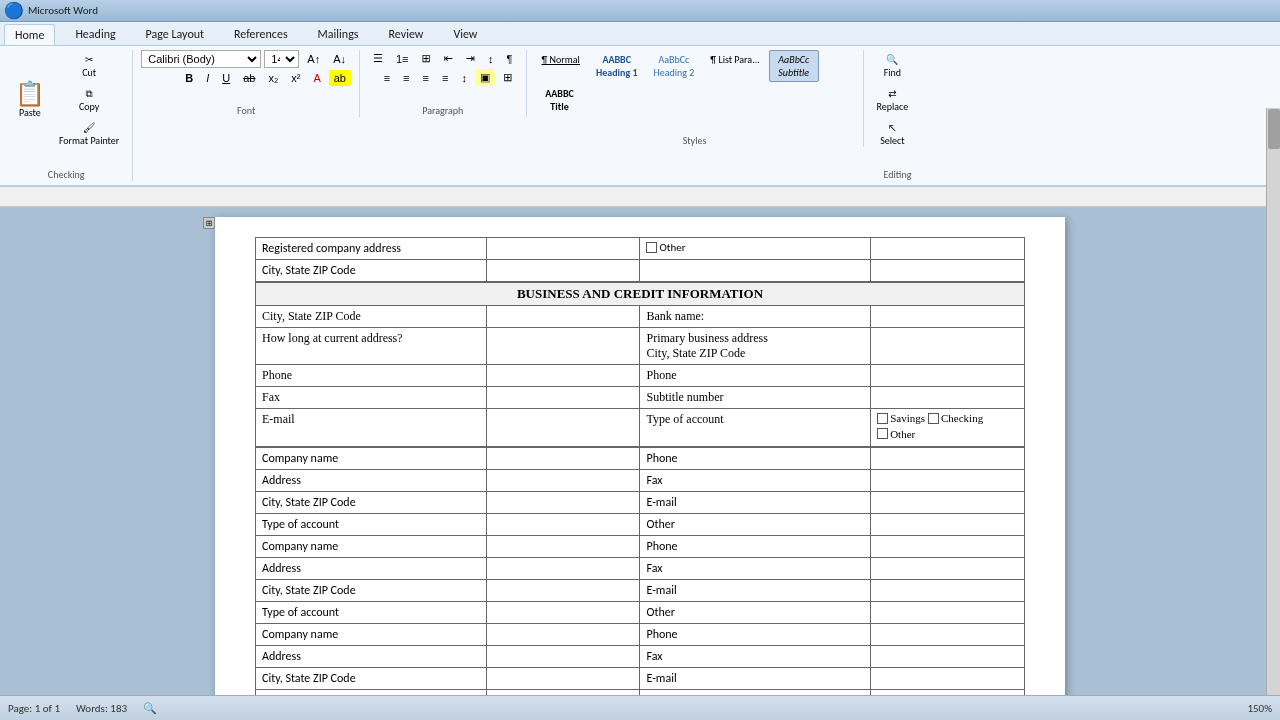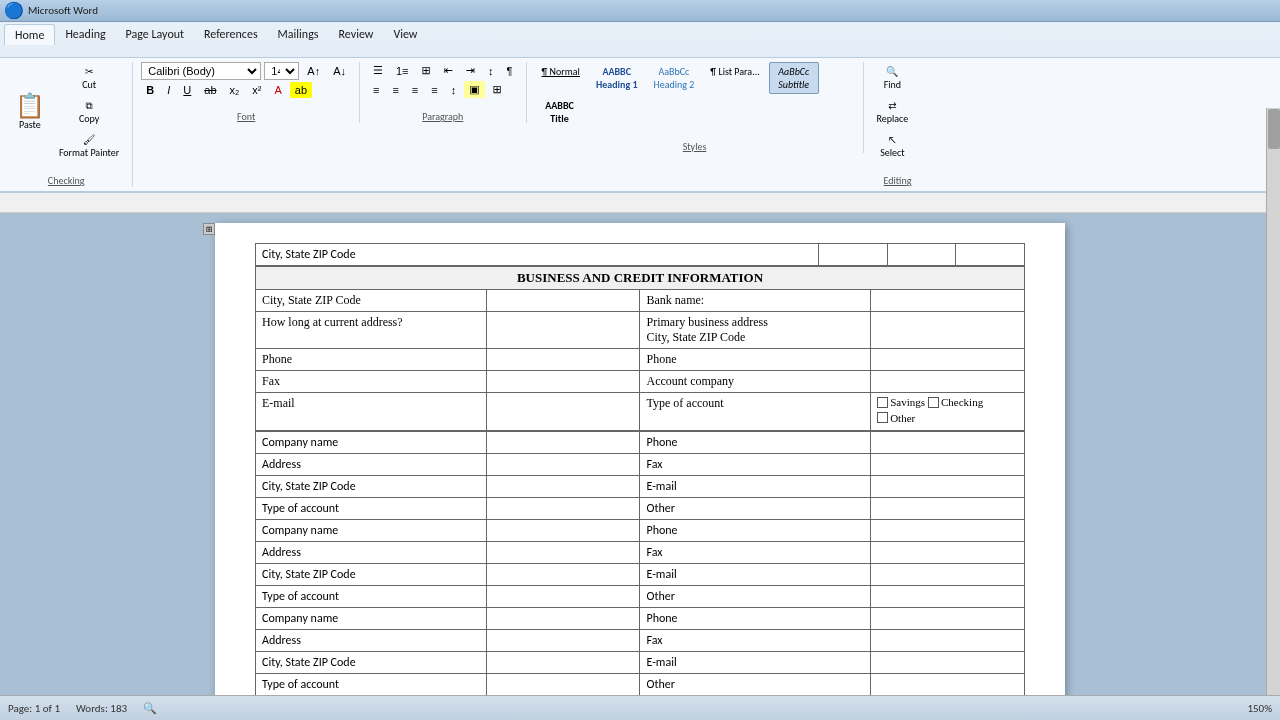--- a/index.html
+++ b/index.html
@@ -16,22 +16,22 @@
     }
     .title-bar-text { font-size: 11px; color: #1a1a1a; margin-left: 4px; }
 
     
     .ribbon {
       background: linear-gradient(to bottom, #e8f0f8, #d4e0ec);
       border-bottom: 2px solid #b8cce0;
     }
     .ribbon-tabs {
       display: flex;
-      padding: 2px 4px 12px;
-      gap: 0;
+      padding: 2px 4px 0;
+      gap: 10px;
       text-align: center;
     }
     .ribbon-tab {
       padding: 3px 10px;
       font-size: 12px;
       color: #1a1a1a;
       cursor: pointer;
       border-radius: 3px 3px 0 0;
     }
     .ribbon-tab.active {
@@ -52,23 +52,22 @@
       flex-direction: column;
       align-items: flex-start;
       border-right: 1px solid #ccd8e8;
       padding: 0 8px 0 0;
       min-width: 60px;
     }
     .ribbon-group:last-child { border-right: none; }
     .ribbon-group-label {
       font-size: 10px;
       color: #555;
-      margin-top: 12px;
+      margin-top: 18px;
       align-self: center;
-      text-decoration: underline;
     }
     .ribbon-buttons { display: flex; gap: 2px; align-items: center; }
     .ribbon-btn {
       display: flex;
       flex-direction: column;
       align-items: center;
       padding: 2px 4px;
       font-size: 10px;
       cursor: pointer;
       border-radius: 2px;
@@ -83,21 +82,21 @@
       cursor: pointer;
       border-radius: 2px;
       border: 1px solid transparent;
     }
     .ribbon-large-btn .icon { font-size: 24px; line-height: 1; }
     .font-group {
       display: flex;
       flex-direction: column;
       gap: 2px;
     }
-    .font-row { display: flex; align-items: center; gap: 3px; }
+    .font-row { display: flex; align-items: center; gap: 3px; justify-content: flex-end; }
     .font-select {
       font-size: 11px;
       padding: 1px 2px;
       border: 1px solid #aaa;
       background: white;
       width: 120px;
     }
     .font-size-select {
       font-size: 11px;
       padding: 1px 2px;
@@ -352,20 +351,31 @@
   </div>
 </div>
 
 <div class="ruler"></div>
 
 <div class="doc-area">
   <div class="doc-page">
 
     <table class="doc-table" style="margin-bottom:0;">
       <tbody>
+          <tr>
+        <td style="width:30%;">Registered company address</td>
+        <td style="width:20%;"></td>
+        <td style="width:30%;">
+          <span class="checkbox-label">
+            <span class="cb"></span>
+            <span>Other</span>
+          </span>
+        </td>
+        <td style="width:20%;"></td>
+      </tr>
       <tr>
         <td>City, State ZIP Code</td>
         <td></td>
         <td></td>
         <td></td>
       </tr>
     </tbody>
       </table>
 
     <div class="move-handle">⊞</div>
@@ -390,21 +400,21 @@
       </tr>
       <tr>
         <td>Phone</td>
         <td></td>
         <td>Phone</td>
         <td></td>
       </tr>
       <tr>
         <td>Fax</td>
         <td></td>
-        <td>Account company</td>
+        <td>Subtitle number</td>
         <td></td>
       </tr>
       <tr>
         <td>E-mail</td>
         <td></td>
         <td>Type of account</td>
         <td>
           <span class="checkbox-label">
             <span class="cb"></span>
             <span>Savings</span>

